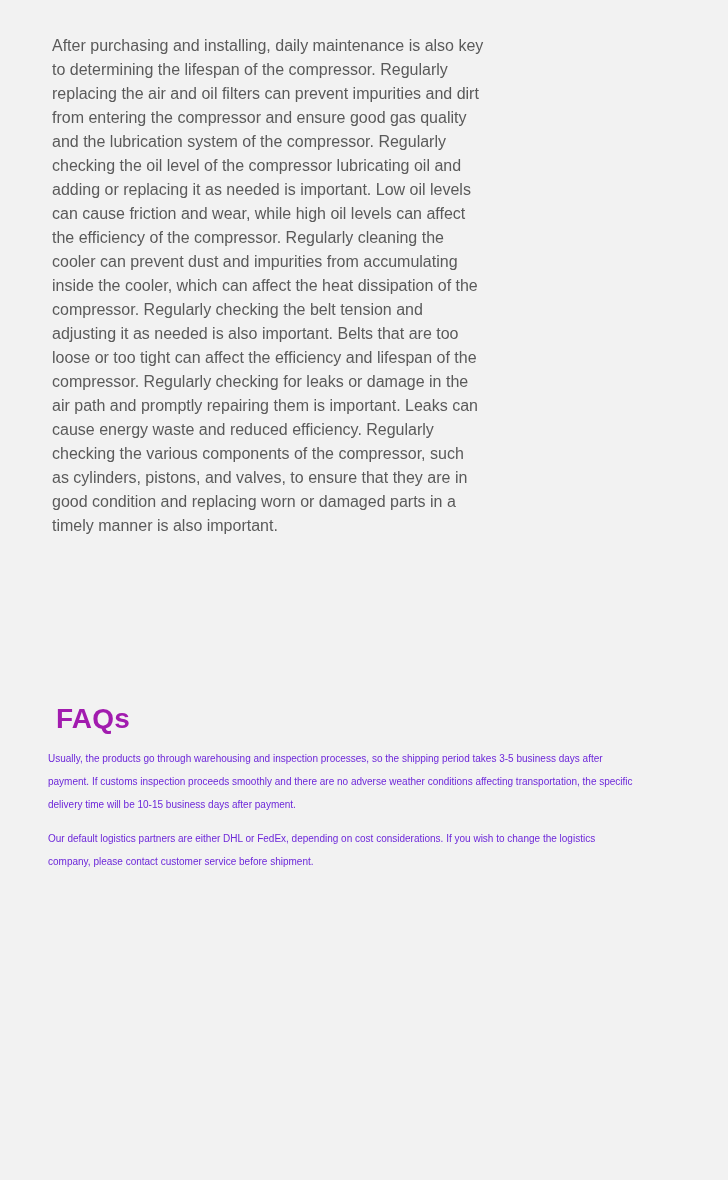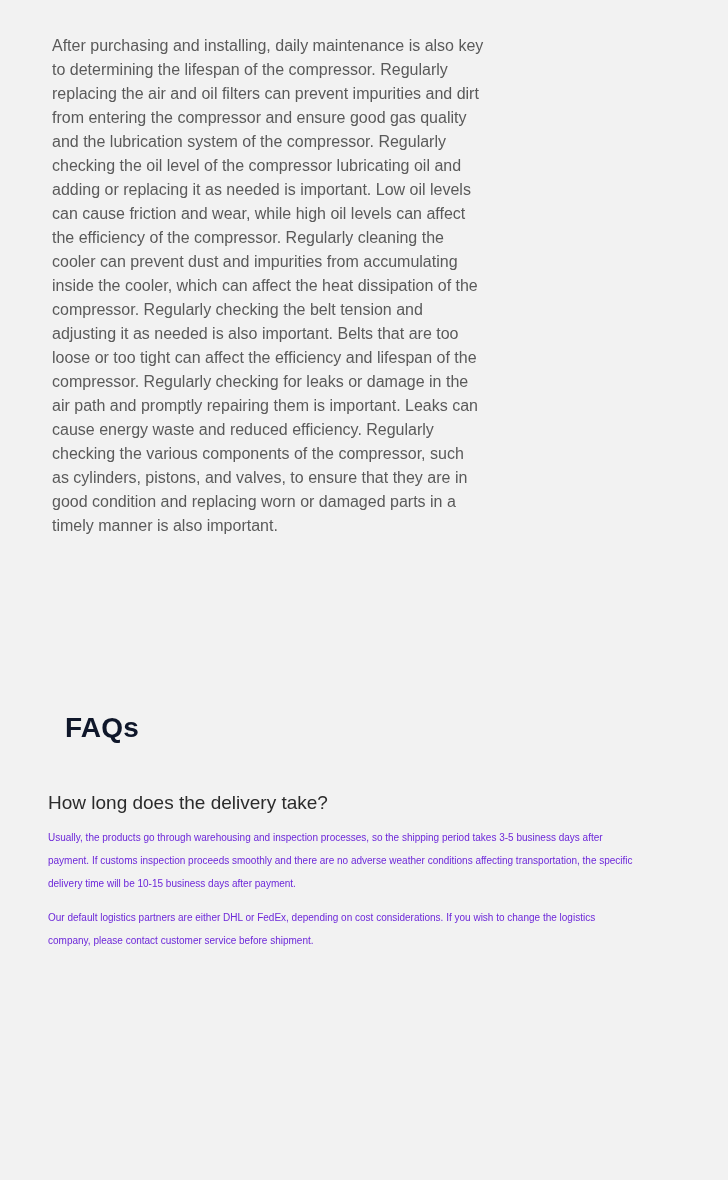--- a/index.html
+++ b/index.html
@@ -27,25 +27,25 @@
     color: #5a5a5a;
     margin: 4px;
   }
   .faq-section {
     position: absolute;
     top: 694px;
     left: 48px;
     width: 592px;
   }
   .faq-title {
-    margin: 17px;
+    margin: 8px;
     font-size: 28px;
     line-height: 34px;
     font-weight: 700;
-    color: #0f172a;
+    color: #a21caf;
     letter-spacing: 0.2px;
   }
   .faq-item .faq-question {
     margin: 38px 0 0 0;
     max-width: 552px;
     font-size: 19px;
     line-height: 24px;
     font-weight: 400;
     color: #2b2b2b;
   }
@@ -64,21 +64,20 @@
 
 <div class="page">
 
   <p class="intro-paragraph">After purchasing and installing, daily maintenance is also key to determining the lifespan of the compressor. Regularly replacing the air and oil filters can prevent impurities and dirt from entering the compressor and ensure good gas quality and the lubrication system of the compressor. Regularly checking the oil level of the compressor lubricating oil and adding or replacing it as needed is important. Low oil levels can cause friction and wear, while high oil levels can affect the efficiency of the compressor. Regularly cleaning the cooler can prevent dust and impurities from accumulating inside the cooler, which can affect the heat dissipation of the compressor. Regularly checking the belt tension and adjusting it as needed is also important. Belts that are too loose or too tight can affect the efficiency and lifespan of the compressor. Regularly checking for leaks or damage in the air path and promptly repairing them is important. Leaks can cause energy waste and reduced efficiency. Regularly checking the various components of the compressor, such as cylinders, pistons, and valves, to ensure that they are in good condition and replacing worn or damaged parts in a timely manner is also important.</p>
 
   <section class="faq-section">
 
     <h2 class="faq-title">FAQs</h2>
 
     <div class="faq-item">
-      <h3 class="faq-question">How long does the delivery take?</h3>
       <p class="faq-answer">Usually, the products go through warehousing and inspection processes, so the shipping period takes 3-5 business days after payment. If customs inspection proceeds smoothly and there are no adverse weather conditions affecting transportation, the specific delivery time will be 10-15 business days after payment.</p>
     </div>
 
 
     <div class="faq-item">
       <p class="faq-answer">Our default logistics partners are either DHL or FedEx, depending on cost considerations. If you wish to change the logistics company, please contact customer service before shipment.</p>
     </div>
 
   </section>
 

